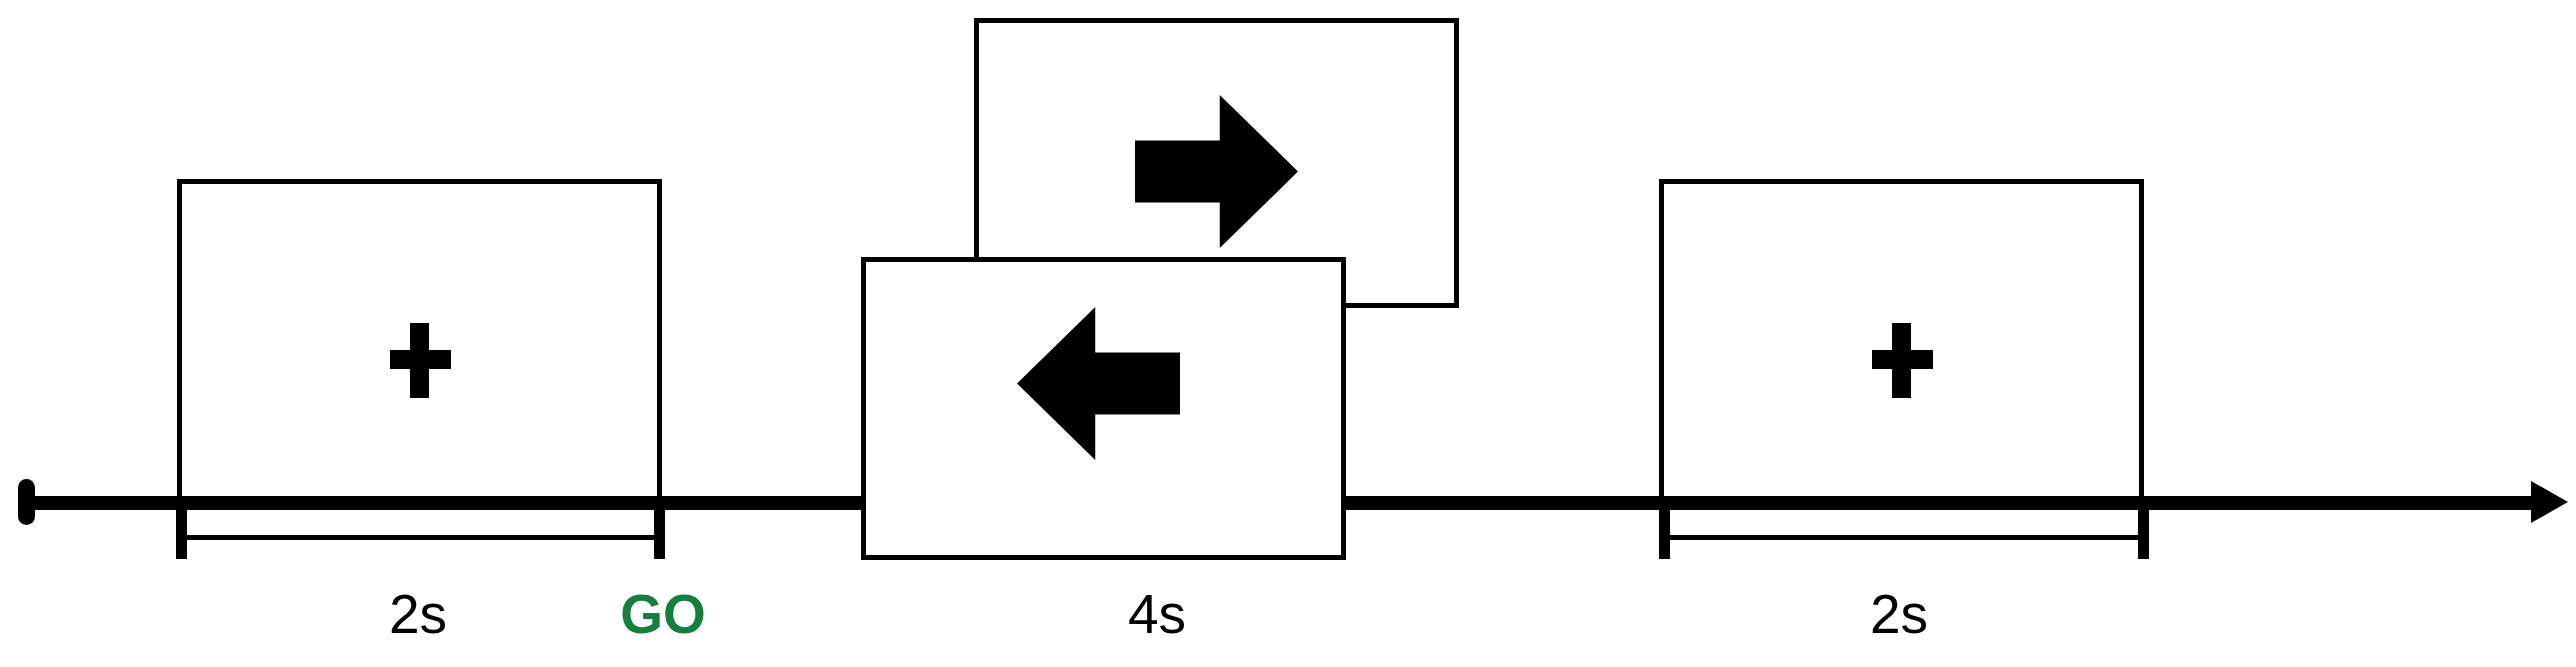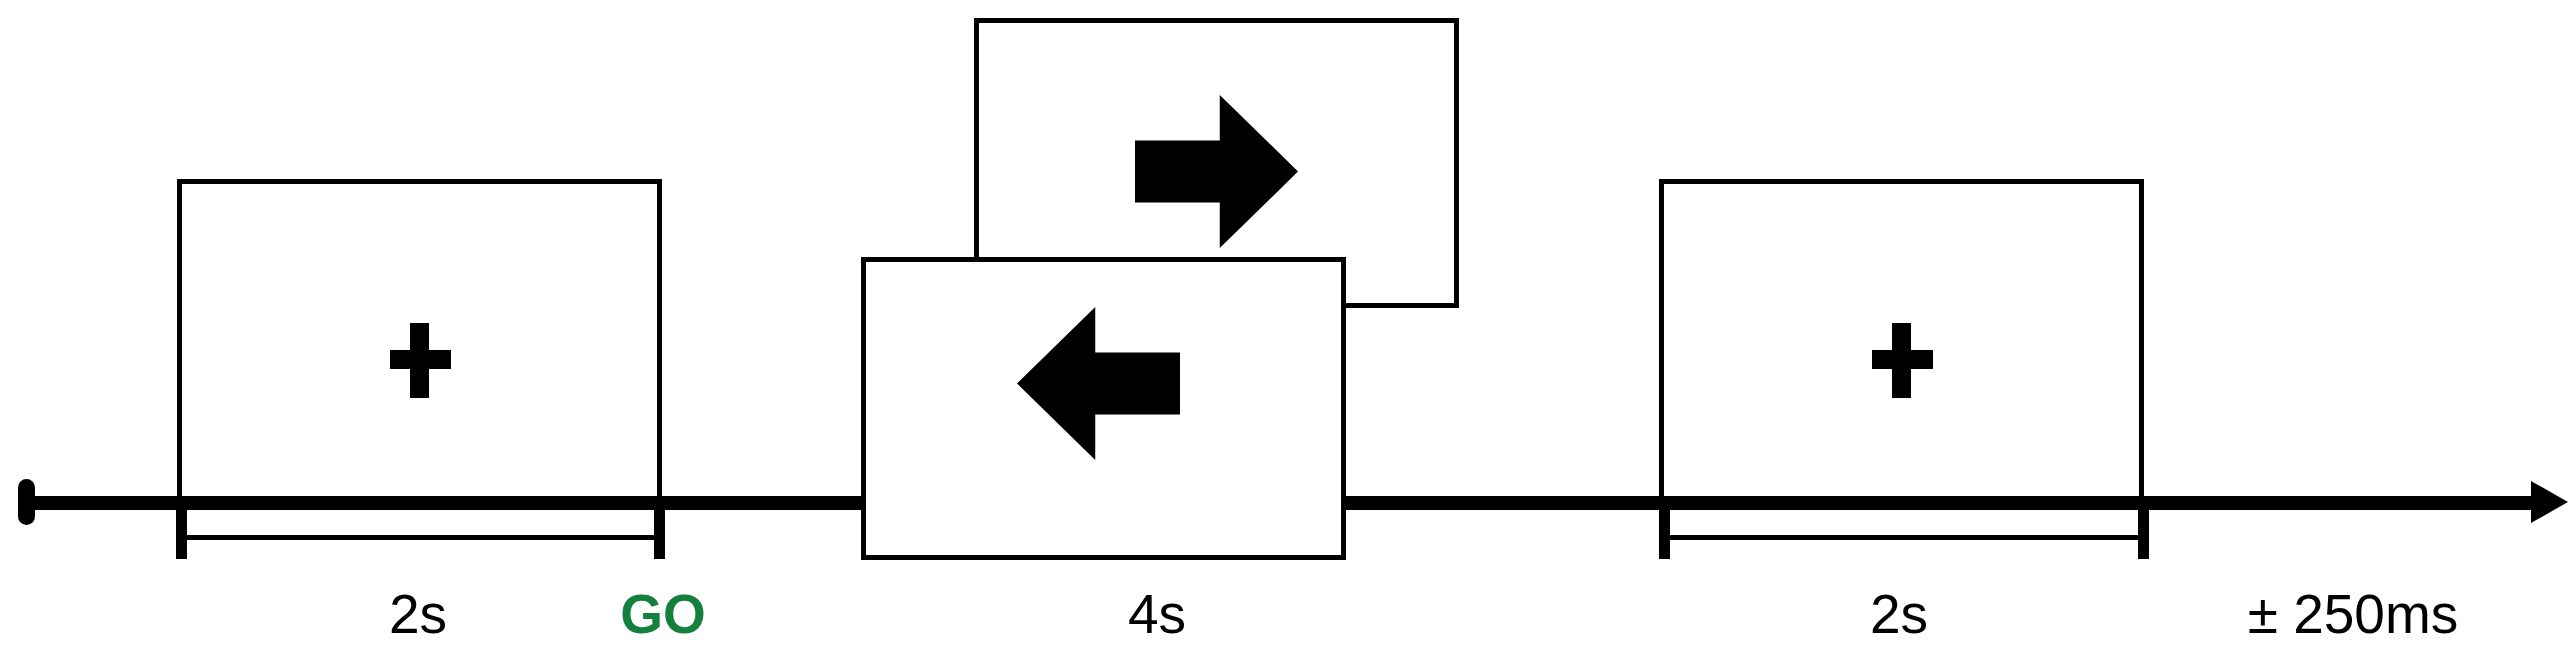--- a/index.html
+++ b/index.html
@@ -141,17 +141,16 @@
 
   <div style="position:absolute; inset:0; z-index:8;border-radius:13px;">
     <div class="tl-label" style="left:418px; top:587px;">2s</div>
 
     <div class="tl-label go" style="left:663px; top:587px;">GO</div>
 
     <div class="tl-label" style="left:1157px; top:587px;">4s</div>
 
     <div class="tl-label" style="left:1899px; top:587px;">2s</div>
 
-    <div class="tl-label" style="left:2353px; top:587px;">± 250ms</div>
   </div>
 
 </div>
 
 
 </body></html>

